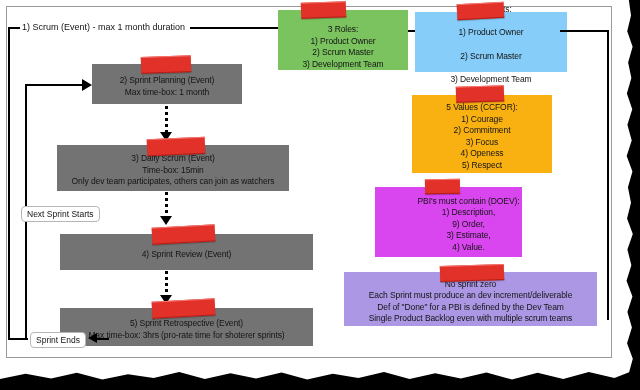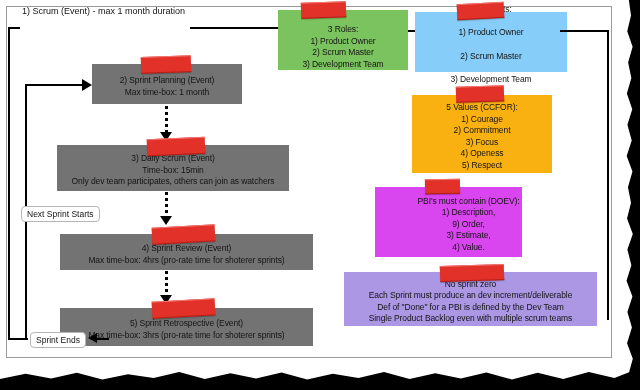--- a/index.html
+++ b/index.html
@@ -145,21 +145,21 @@
     white-space: nowrap;
   }
 </style>
 </head>
 <body>
 
 <div id="canvas">
 
   <div class="frame"></div>
 
-  <div class="top-caption" style="left:22px; top:5px;text-align:right;">1) Scrum (Event) - max 1 month duration</div>
+  <div class="top-caption" style="left:22px; top:21px;text-align:right;">1) Scrum (Event) - max 1 month duration</div>
 
   <div class="hline" style="left:8px; top:27px; width:12px;"></div>
 
   <div class="hline" style="left:190px; top:27px; width:88px;"></div>
 
   <div class="vline" style="left:8px; top:27px; height:313px;"></div>
   <div class="hline" style="left:8px; top:338px; width:20px;"></div>
 
   <div class="vline" style="left:25px; top:84px; height:254px;"></div>
   <div class="hline" style="left:25px; top:84px; width:58px;"></div>
@@ -181,21 +181,20 @@
   </div>
   <div class="tape" style="left:147px; top:138px; width:58px; height:15px; transform:rotate(-2.5deg);"></div>
 
   <div class="dots" style="left:165px; top:192px; height:25px;"></div>
   <div class="arrow-down" style="left:160px; top:216px;"></div>
 
   <div class="flow-label" style="left:21px; top:206px;">Next Sprint Starts</div>
 
   <div class="note yellow" style="left:60px; top:234px; width:253px; height:36px;">
     <span class="line">4) Sprint Review (Event)</span>
-    <span class="line">Max time-box: 4hrs (pro-rate time for shoterer sprints)</span>
   </div>
   <div class="tape" style="left:152px; top:226px; width:63px; height:15px; transform:rotate(-3deg);"></div>
 
   <div class="dots" style="left:165px; top:271px; height:25px;"></div>
   <div class="arrow-down" style="left:160px; top:295px;"></div>
 
   <div class="note yellow" style="left:60px; top:308px; width:253px; height:38px;">
     <span class="line">5) Sprint Retrospective (Event)</span>
     <span class="line">Max time-box: 3hrs (pro-rate time for shoterer sprints)</span>
   </div>

